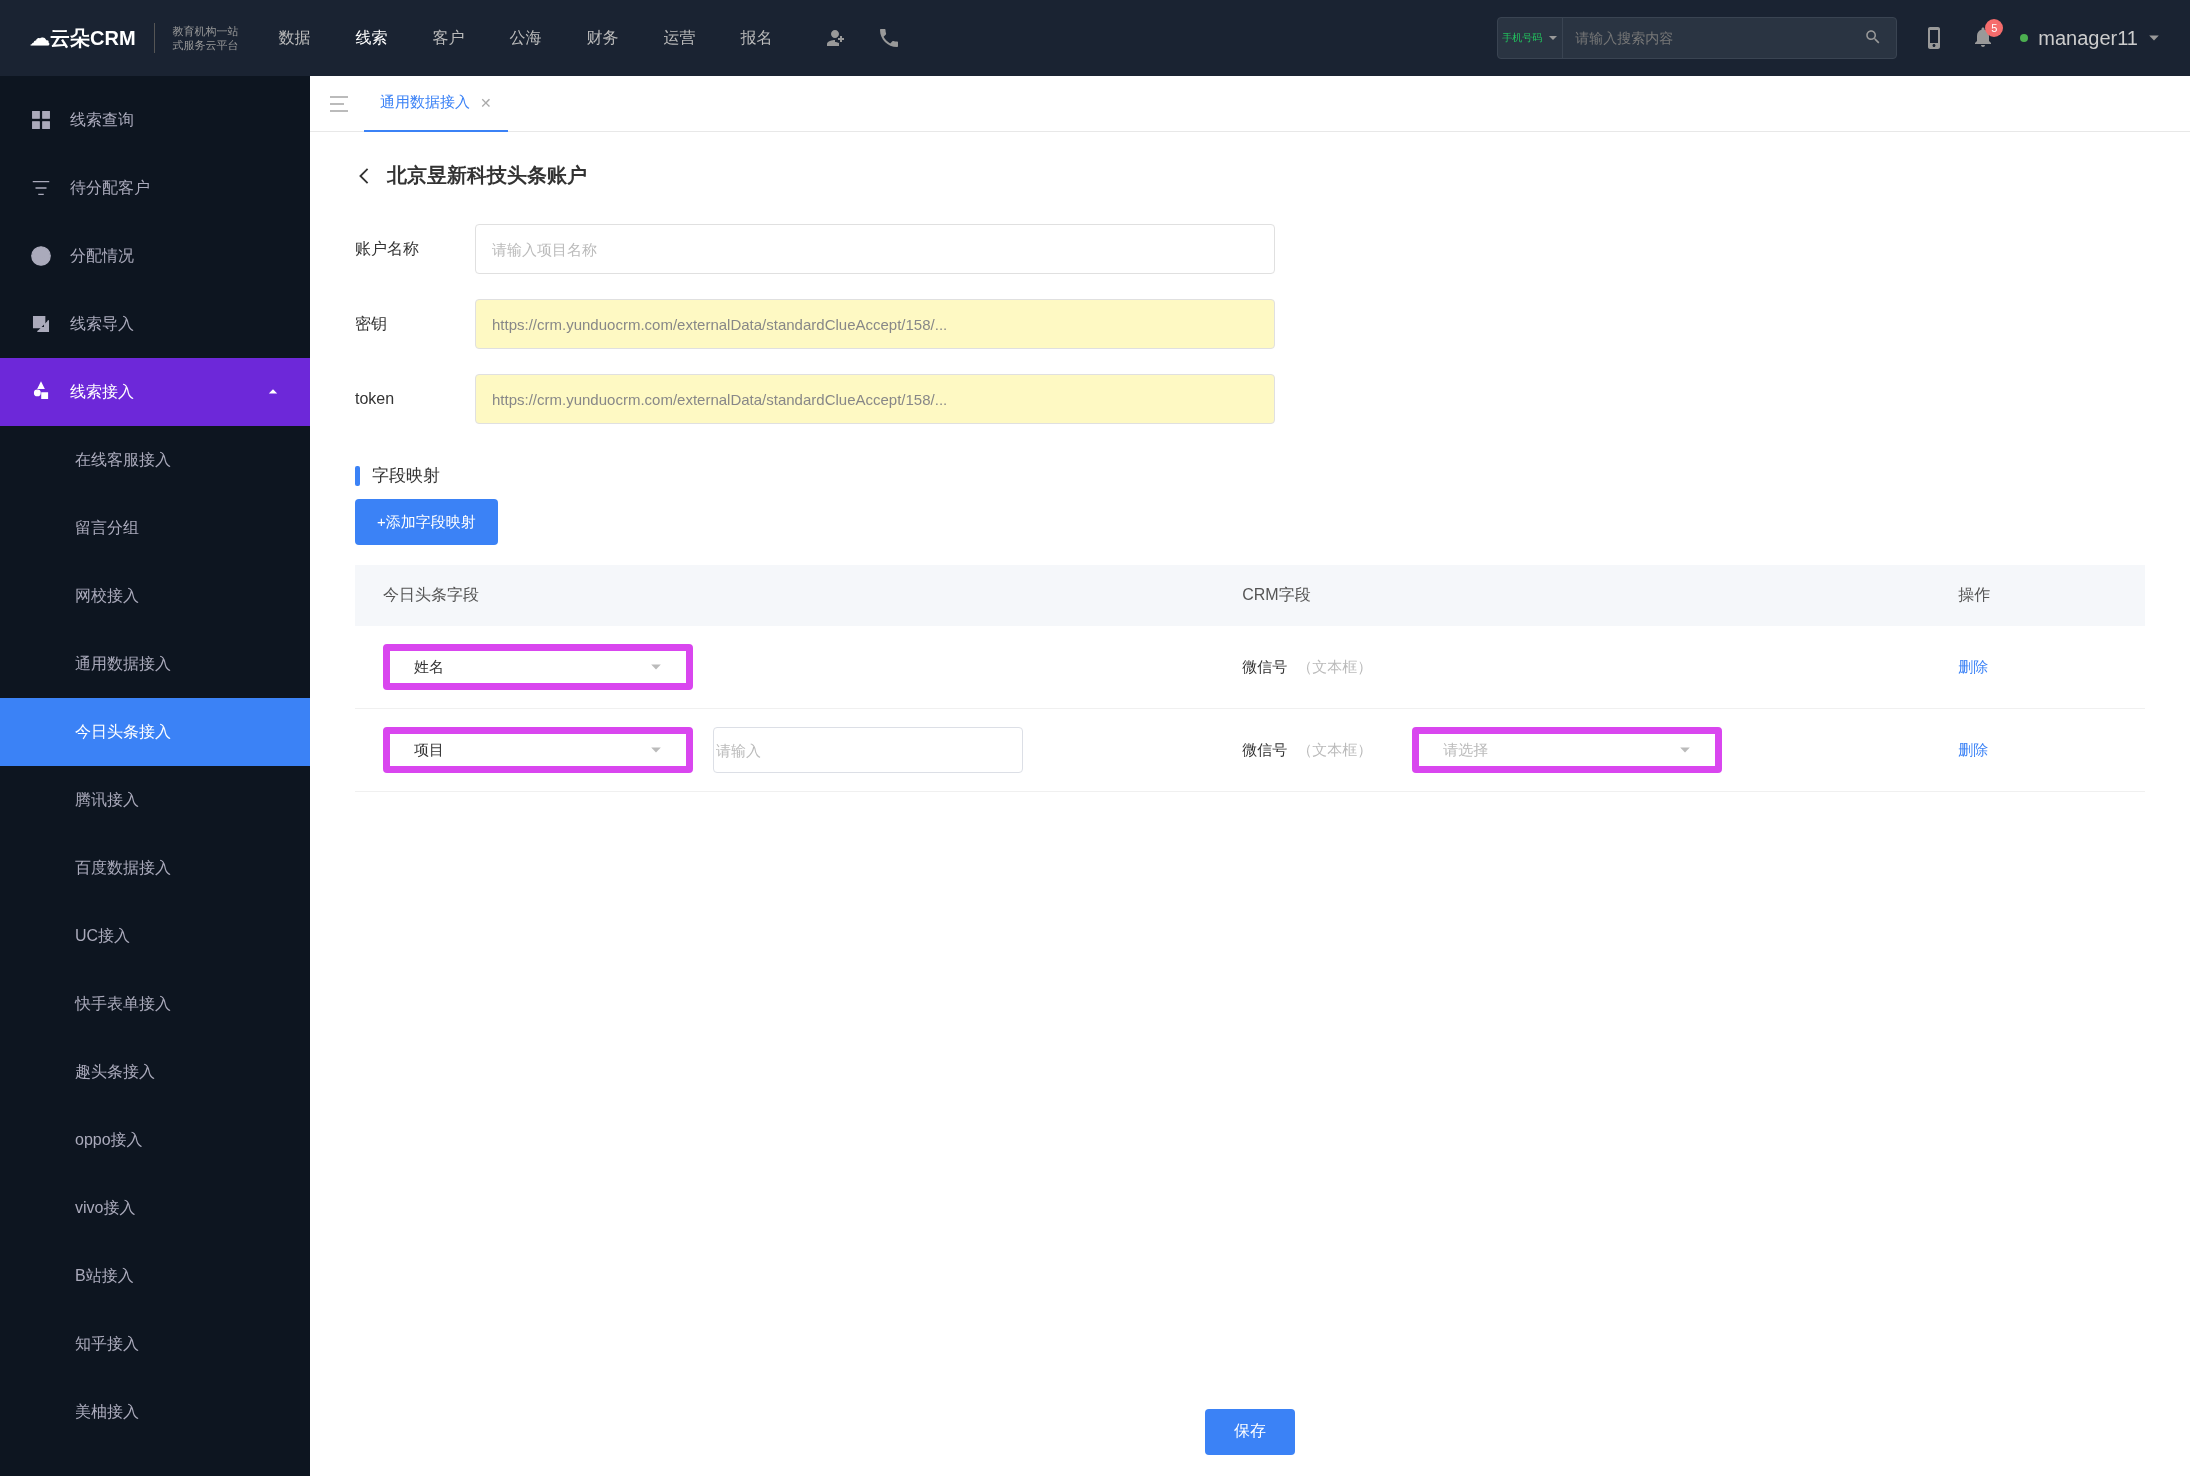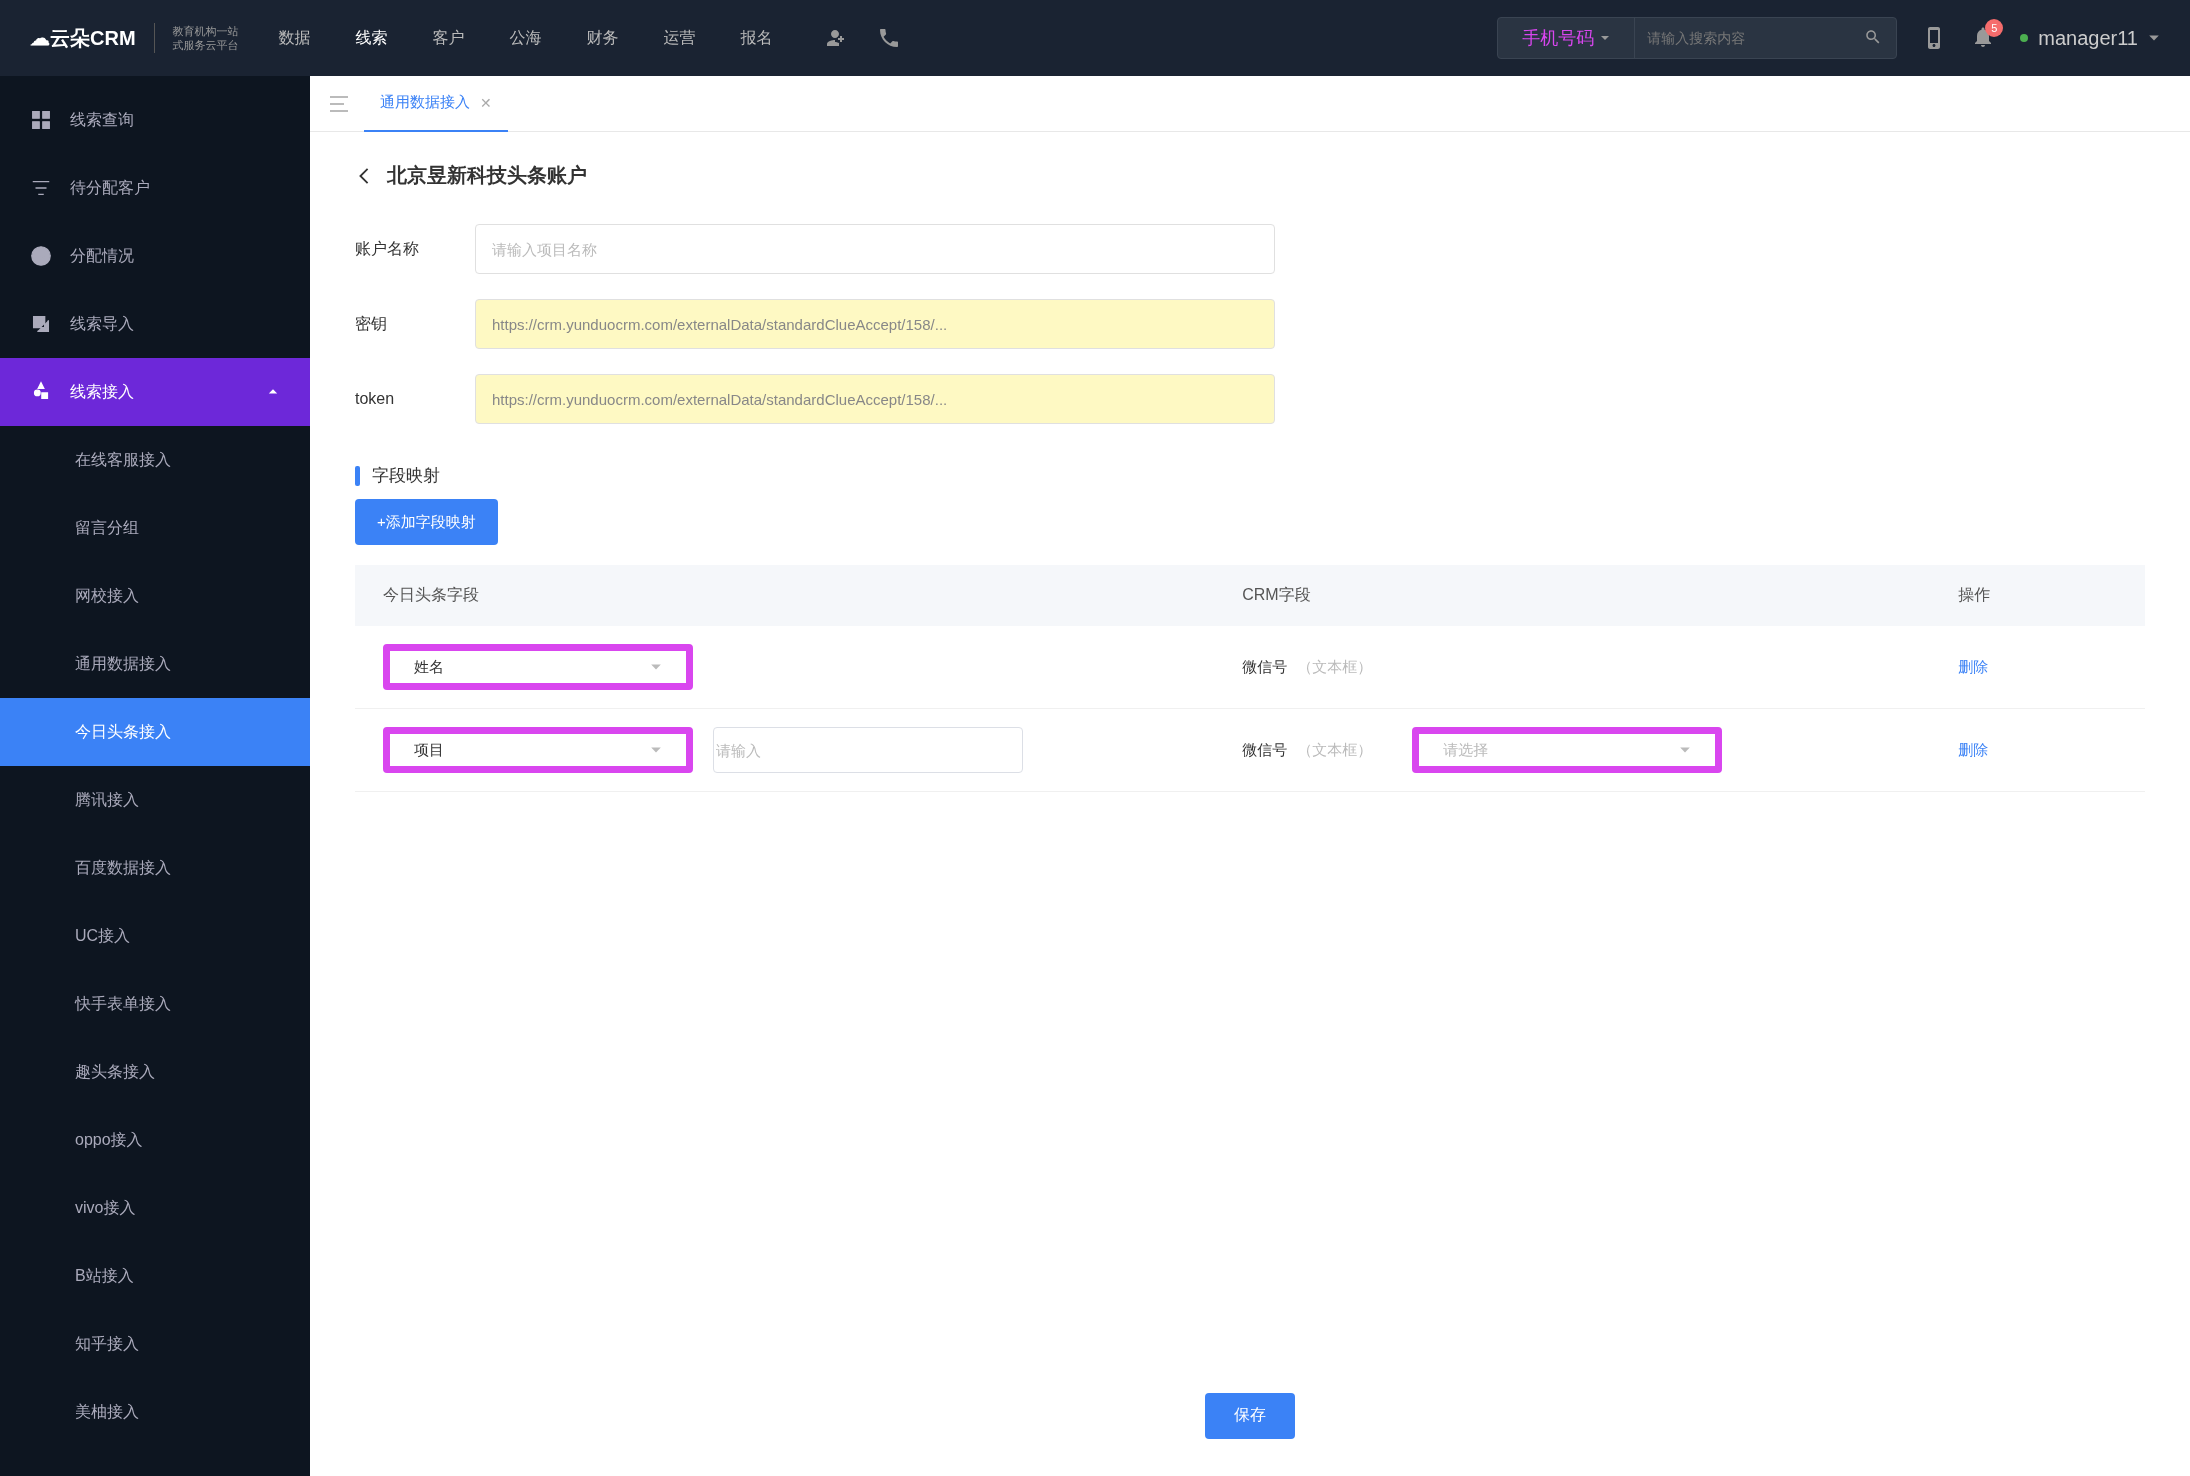--- a/index.html
+++ b/index.html
@@ -9,21 +9,21 @@
 .logo-mark{display:flex;align-items:center;font-weight:bold;color:#fff;font-size:20px}
 .logo-divider{width:1px;height:30px;background:#555;margin:0 10px}
 .logo-sub{font-size:11px;color:#999;line-height:1.3}
 .top-nav{display:flex;gap:45px;font-size:16px}
 .top-nav-item{color:#bbb;cursor:pointer;padding:4px 0}
 .top-nav-item.active{color:#fff;font-weight:500}
 .header-icons{display:flex;gap:30px;align-items:center;margin-left:50px}
 .header-icon{width:24px;height:24px;fill:#999;cursor:pointer}
 .header-right{margin-left:auto;display:flex;align-items:center;gap:25px}
 .search-box{display:flex;align-items:center;background:#2a3442;border:1px solid #3a4452;border-radius:4px;height:42px;width:400px}
-.search-select{padding:0 24px;color:#d946ef;font-size:18px;display:flex;align-items:center;gap:6px;border-right:1px solid #3a4452;height:100%;cursor:pointer}
+.search-select{padding:0 4px;color:#22c55e;font-size:10px;display:flex;align-items:center;gap:6px;border-right:1px solid #3a4452;height:100%;cursor:pointer}
 .search-input{flex:1;background:none;border:none;color:#ccc;padding:0 12px;font-size:14px;outline:none}
 .search-input::placeholder{color:#777}
 .search-btn{padding:0 14px;cursor:pointer}
 .bell-wrap{position:relative;cursor:pointer}
 .badge{position:absolute;top:-6px;right:-8px;background:#f56c6c;color:#fff;border-radius:10px;min-width:18px;height:18px;font-size:11px;display:flex;align-items:center;justify-content:center;padding:0 4px}
 .user-menu{display:flex;align-items:center;gap:10px;color:#ccc;cursor:pointer;font-size:20px}
 .status-dot{width:8px;height:8px;border-radius:50%;background:#4caf50}
 .layout{display:flex;height:calc(100% - 76px)}
 .sidebar{width:310px;background:#0d1520;color:#aab;overflow-y:auto;padding-top:10px}
 .side-item{display:flex;align-items:center;gap:18px;padding:0 30px;height:68px;cursor:pointer;font-size:16px}
@@ -55,21 +55,21 @@
 .table td{padding:18px 28px;border-bottom:1px solid #f0f0f0;font-size:15px;vertical-align:middle}
 .sel{width:310px;height:46px;border:7px solid #d946ef;border-radius:4px;padding:0 24px;display:flex;align-items:center;justify-content:space-between;cursor:pointer;background:#fff;font-size:15px}
 .sel.placeholder{color:#bbb}
 .sel-arrow{width:12px;height:12px;fill:#bbb}
 .mini-input{width:310px;height:46px;border:1px solid #dcdfe6;border-radius:4px;padding:0 2px;font-size:15px;outline:none;margin-left:20px}
 .mini-input::placeholder{color:#bbb}
 .crm-field{display:flex;align-items:center;gap:10px}
 .crm-name{color:#333}
 .crm-type{color:#bbb}
 .link-btn{color:#3b82f6;cursor:pointer;font-size:15px}
-.footer{position:absolute;bottom:16px;left:310px;right:0;height:90px;background:#fff;border-top:1px solid transparent;display:flex;align-items:center;justify-content:center}
+.footer{position:absolute;bottom:0;left:310px;right:0;height:90px;background:#fff;border-top:1px solid transparent;display:flex;align-items:center;justify-content:center}
 .save-btn{background:#3b82f6;color:#fff;border:none;border-radius:4px;width:90px;height:46px;font-size:16px;cursor:pointer}
 .row-inline{display:flex;align-items:center}
 </style>
 </head>
 <body>
 
 <div class="header">
   <div class="logo">
     <div class="logo-mark">
       <span>☁</span>

